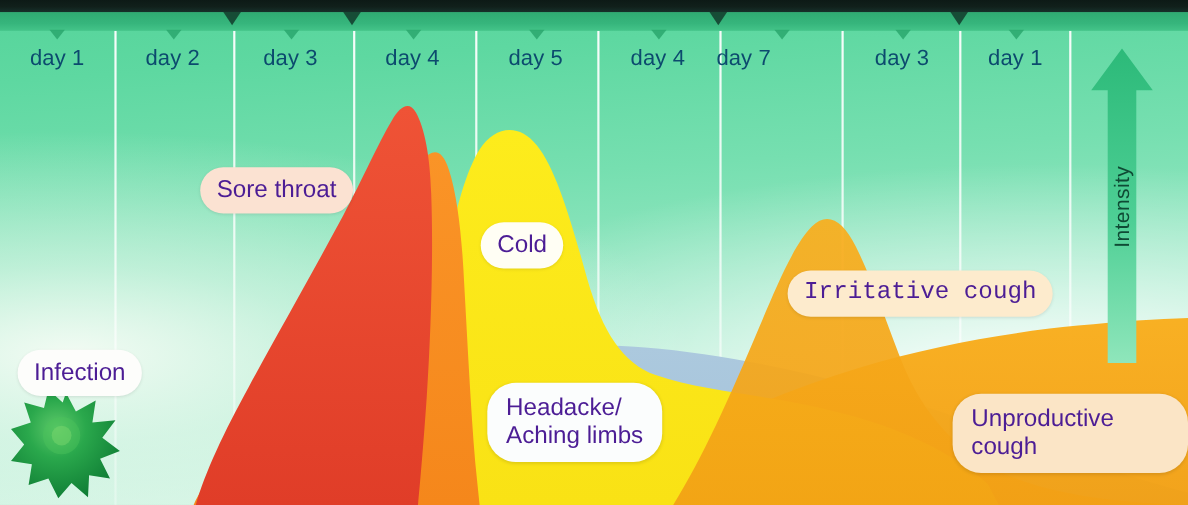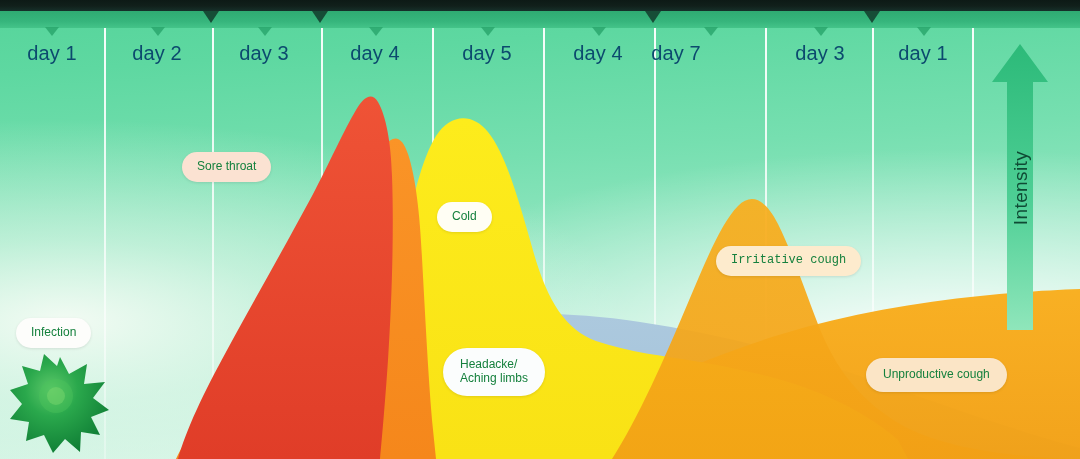--- a/index.html
+++ b/index.html
@@ -77,22 +77,22 @@
     transform:translate(-50%,-50%) rotate(-90deg);
     font-size:19px; color:#0f4a34; white-space:nowrap;
     letter-spacing:.4px;
   }
 
   
   .pill {
     position:absolute;
     border-radius:22px;
     padding:7px 15px 9px 15px;
-    font-size:12px;
-    color:#15803d;
+    font-size:22px;
+    color:#4c1d95;
     line-height:1.18;
     z-index:30;
     box-shadow:0 1px 3px rgba(0,0,0,0.10);
     white-space:pre-line;
   }
   .pill.p-infection   { left:16px;  top:306px; background:#fdfdfb; border-radius:24px;margin-top:12px; }
   .pill.p-sore        { left:182px; top:152px; background:#fbe2d2; border-radius:24px; }
   .pill.p-cold        { left:437px; top:202px; background:#fffef4; border-radius:24px; }
   .pill.p-headache    { left:443px; top:348px; background:#fbfdfd; border-radius:26px; padding:9px 17px 11px 17px; }
   .pill.p-irritative  { left:716px; top:246px; background:#fdebcd; border-radius:24px;font-family:Liberation Mono, monospace; }

